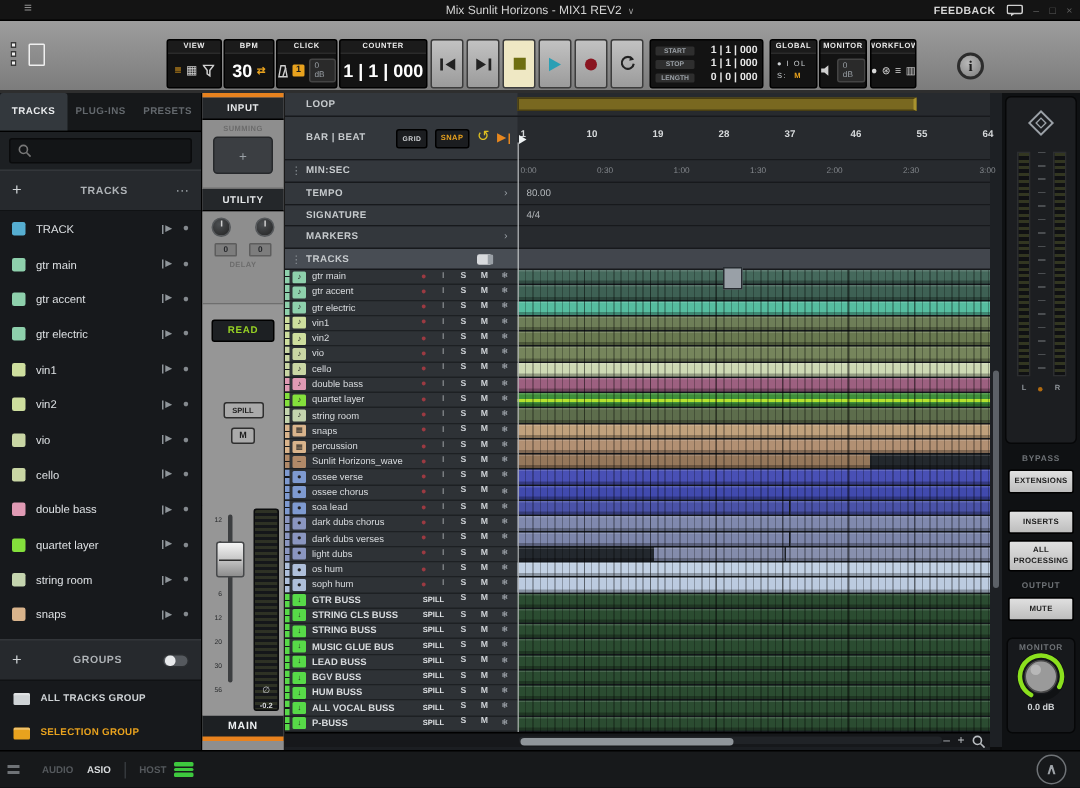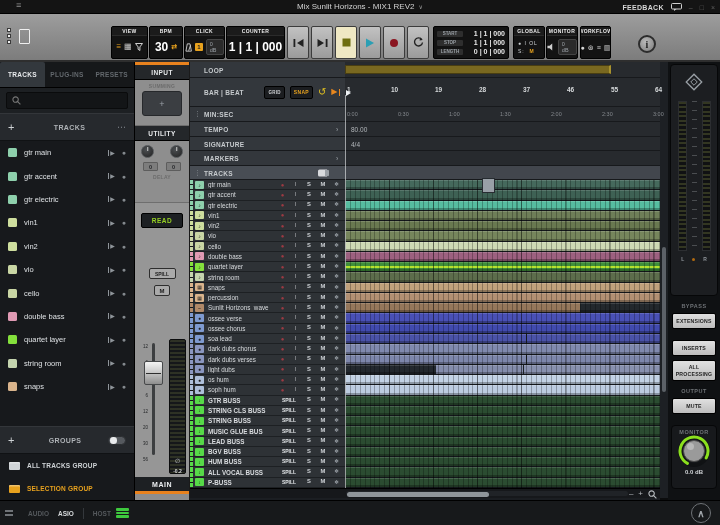--- a/index.html
+++ b/index.html
@@ -338,20 +338,26 @@
         </svg>
     </div>
   </div>
   <div class="sb-hdr">
     <span class="plus">+</span>
     <span class="htitle">TRACKS</span>
     <span class="more">⋯</span>
   </div>
   <div class="sb-list" id="sb-list">
       <div class="sbrow">
+        <span class="sbsw" style="background: rgb(86, 174, 209);"></span>
+        <span class="sbnm" style="flex: 1 1 0%;">TRACK</span>
+        <span class="sbmon">▶</span>
+        <span class="sbdot">●</span>
+      </div>
+      <div class="sbrow">
         <span class="sbsw" style="background: rgb(142, 208, 172);"></span>
         <span class="sbnm" style="flex: 1 1 0%;">gtr main</span>
         <span class="sbmon">▶</span>
         <span class="sbdot">●</span>
       </div>
       <div class="sbrow">
         <span class="sbsw" style="background: rgb(142, 208, 172);"></span>
         <span class="sbnm" style="flex: 1 1 0%;">gtr accent</span>
         <span class="sbmon">▶</span>
         <span class="sbdot">●</span>

